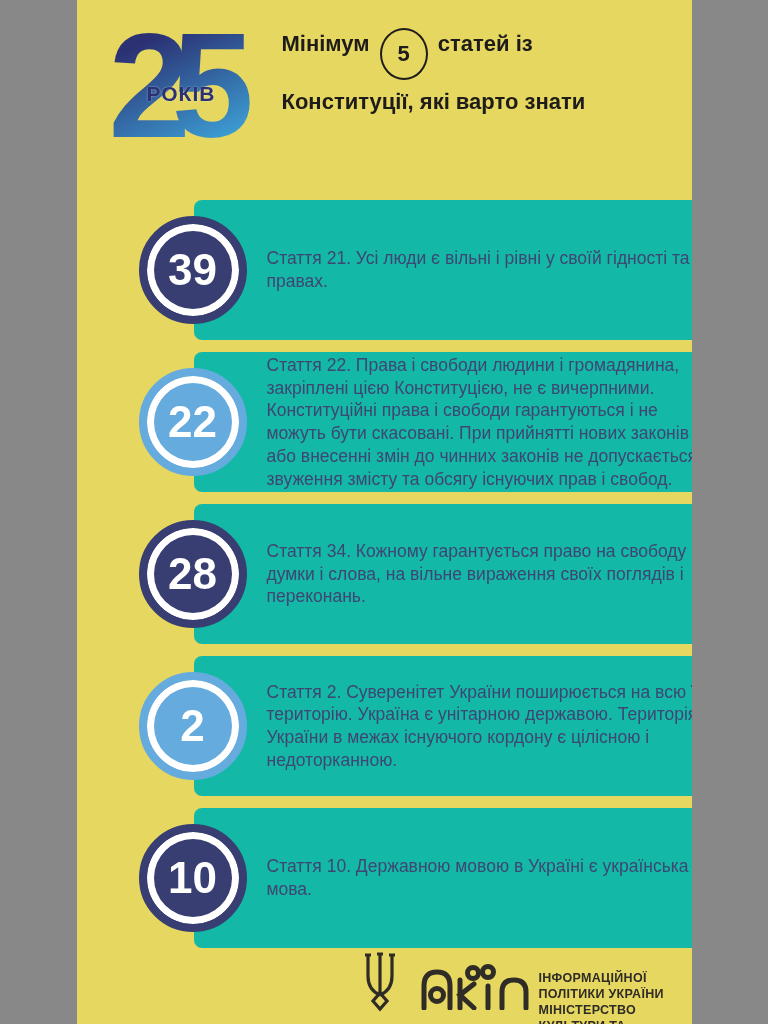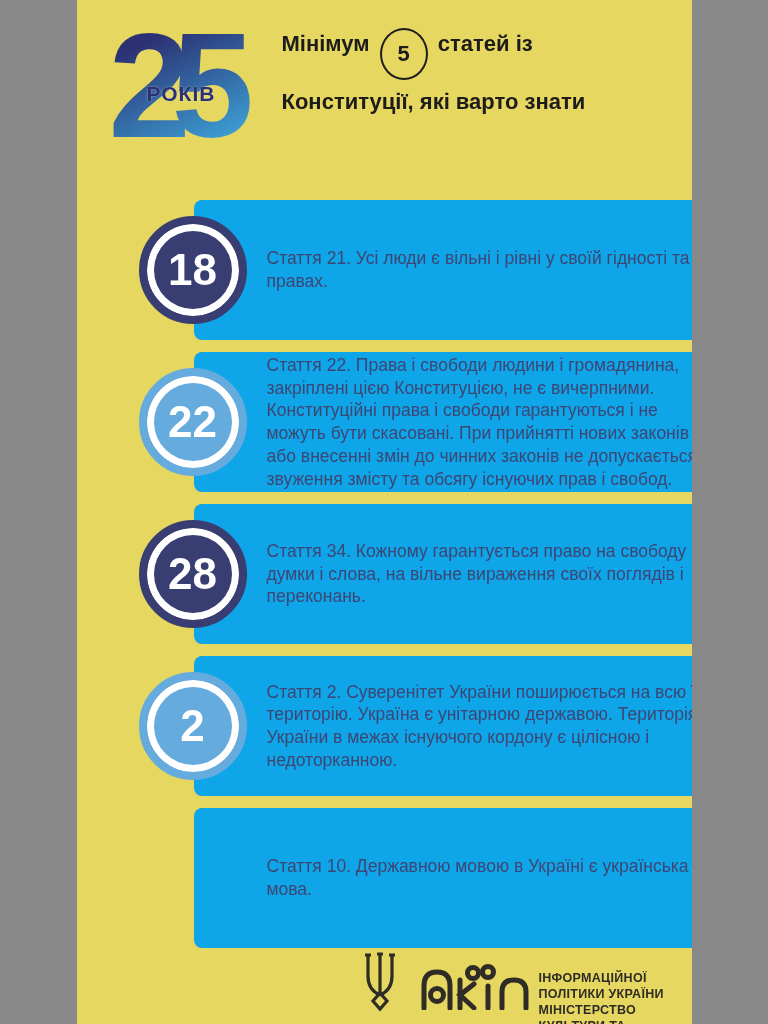--- a/index.html
+++ b/index.html
@@ -49,21 +49,21 @@
   }
 
   
   .cards { position:absolute; left:117px; top:200px; width:573px; }
   .card {
     position:relative; display:flex; height:140px; margin-bottom:12px;
   }
   .accent-navy { --accent: var(--navy); }
   .accent-blue { --accent: var(--blue); }
   .card-body {
-    flex:1; background:#0ea5e9; border-radius:8px 0 0 8px;
+    flex:1; background:#14b8a6; border-radius:8px 0 0 8px;
     display:flex; align-items:center;
     padding-left:73px; padding-right:6px;
   }
   .card-bar { width:50px; background:var(--accent); border-radius:0 10px 10px 0; }
   .badge {
     position:absolute; left:-55px; top:16px; width:108px; height:108px;
     border-radius:50%; background:var(--accent);
     border:8px solid var(--accent);
     box-shadow:inset 0 0 0 7px #fff;
     display:flex; align-items:center; justify-content:center;
@@ -92,21 +92,21 @@
     <div class="digits">25</div>
     <div class="rokiv">РОКІВ</div>
   </div>
 
   <h1 class="title"><span>Мінімум</span> <span class="num-circle">5</span> <span>статей із</span><br><span>Конституції, які варто знати</span></h1>
 
   <div class="cards">
 
     <section class="card accent-navy">
       <div class="badge">
-        <span>18</span>
+        <span>39</span>
       </div>
       <div class="card-body">
         <p class="card-text">Стаття 21. Усі люди є вільні і рівні у своїй гідності та правах.</p>
       </div>
       <div class="card-bar"></div>
     </section>
 
     <section class="card accent-blue">
       <div class="badge">
         <span>22</span>
@@ -131,20 +131,23 @@
       <div class="badge">
         <span>2</span>
       </div>
       <div class="card-body">
         <p class="card-text">Стаття 2. Суверенітет України поширюється на всю її територію. Україна є унітарною державою. Територія України в межах існуючого кордону є цілісною і недоторканною.</p>
       </div>
       <div class="card-bar"></div>
     </section>
 
     <section class="card accent-navy">
+      <div class="badge">
+        <span>10</span>
+      </div>
       <div class="card-body">
         <p class="card-text">Стаття 10.  Державною мовою в Україні є українська мова.</p>
       </div>
       <div class="card-bar"></div>
     </section>
 
   </div>
 
   <svg class="trident" width="36" height="60" viewBox="0 0 36 60" fill="none">
     <g stroke="#2f2b26" stroke-width="3.2" fill="none">

